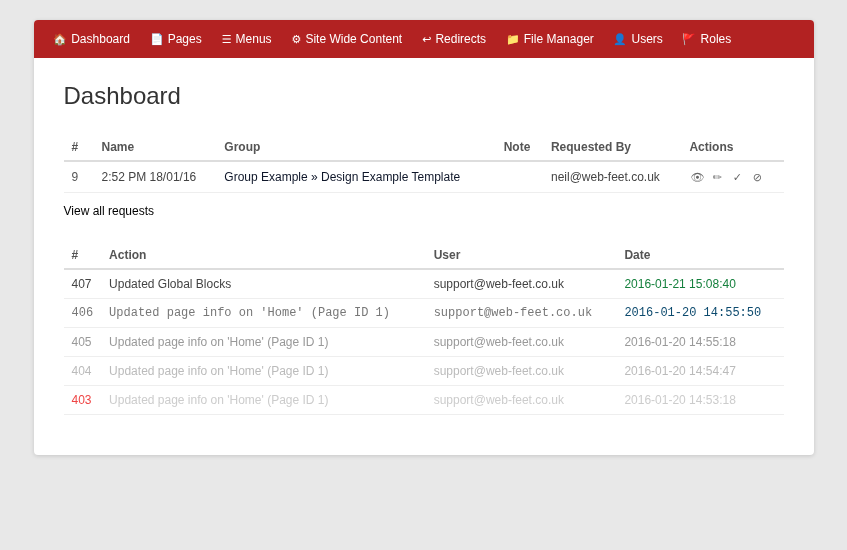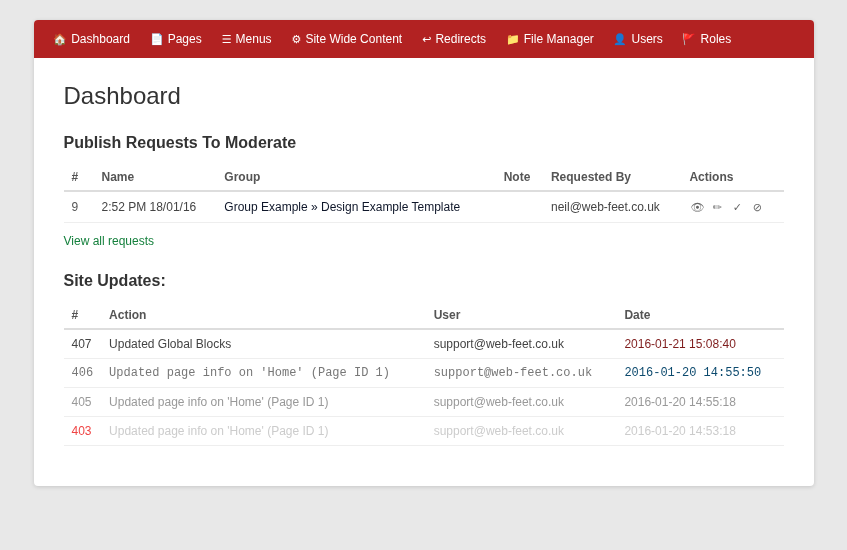--- a/index.html
+++ b/index.html
@@ -95,21 +95,21 @@
       display: inline-flex;
       align-items: center;
       justify-content: center;
       color: #666;
       font-size: 11px;
       cursor: pointer;
     }
 
     
     .view-all {
-      color: #15803d;
+      color: #000000;
       font-size: 12px;
       text-decoration: none;
       display: inline-block;
       margin-bottom: 24px;
     }
 
     
     .updates-row-1 td { color: #444; }
     .updates-row-2 td { color: #777; }
     .updates-row-3 td { color: #999; }
@@ -156,21 +156,20 @@
       <span class="nav-icon">🚩</span>
       <span>Roles</span>
     </a>
   </nav>
 
   <div class="content">
 
     <h1>Dashboard</h1>
 
     
-    <h2>Publish Requests To Moderate</h2>
 
     <table>
       <thead>
         <tr>
           <th class="col-hash">#</th>
           <th>Name</th>
           <th>Group</th>
           <th>Note</th>
           <th>Requested By</th>
           <th>Actions</th>
@@ -193,50 +192,55 @@
               <span class="action-icon" title="Reject">⊘</span>
             </div>
           </td>
         </tr>
       </tbody>
     </table>
 
     <a class="view-all">View all requests</a>
 
     
-    <h2>Site Updates:</h2>
 
     <table>
       <thead>
         <tr>
           <th class="col-hash">#</th>
           <th>Action</th>
           <th>User</th>
           <th>Date</th>
         </tr>
       </thead>
       <tbody id="updates-tbody">
       <tr class="updates-row-1" style="color: rgb(68, 68, 68);">
       <td style="color:#444">407</td>
       <td style="color:#444">Updated Global Blocks</td>
       <td style="color:#444">support@web-feet.co.uk</td>
-      <td style="color:#7f1d1d">2016-01-21 15:08:40</td>
+      <td style="color:#15803d">2016-01-21 15:08:40</td>
     </tr>
           <tr class="updates-row-2" style="color: rgb(119, 119, 119); font-family: Liberation Mono, monospace;">
       <td style="color:#777">406</td>
       <td style="color:#777">Updated page info on 'Home' (Page ID 1)</td>
       <td style="color:#777">support@web-feet.co.uk</td>
       <td style="color:#0c4a6e">2016-01-20 14:55:50</td>
     </tr>
           <tr class="updates-row-3" style="color: rgb(153, 153, 153);">
       <td style="color:#999">405</td>
       <td style="color:#999">Updated page info on 'Home' (Page ID 1)</td>
       <td style="color:#999">support@web-feet.co.uk</td>
       <td style="color:#999">2016-01-20 14:55:18</td>
     </tr>
+          <tr class="updates-row-4" style="color: rgb(187, 187, 187);">
+      <td style="color:#bbb">404</td>
+      <td style="color:#bbb">Updated page info on 'Home' (Page ID 1)</td>
+      <td style="color:#bbb">support@web-feet.co.uk</td>
+      <td style="color:#bbb">2016-01-20 14:54:47</td>
+    </tr>
           <tr class="updates-row-5" style="color: rgb(204, 204, 204);">
       <td style="color:#ef4444">403</td>
       <td style="color:#ccc">Updated page info on 'Home' (Page ID 1)</td>
       <td style="color:#ccc">support@web-feet.co.uk</td>
       <td style="color:#ccc">2016-01-20 14:53:18</td>
     </tr>
         </tbody>
     </table>
 
   </div>

